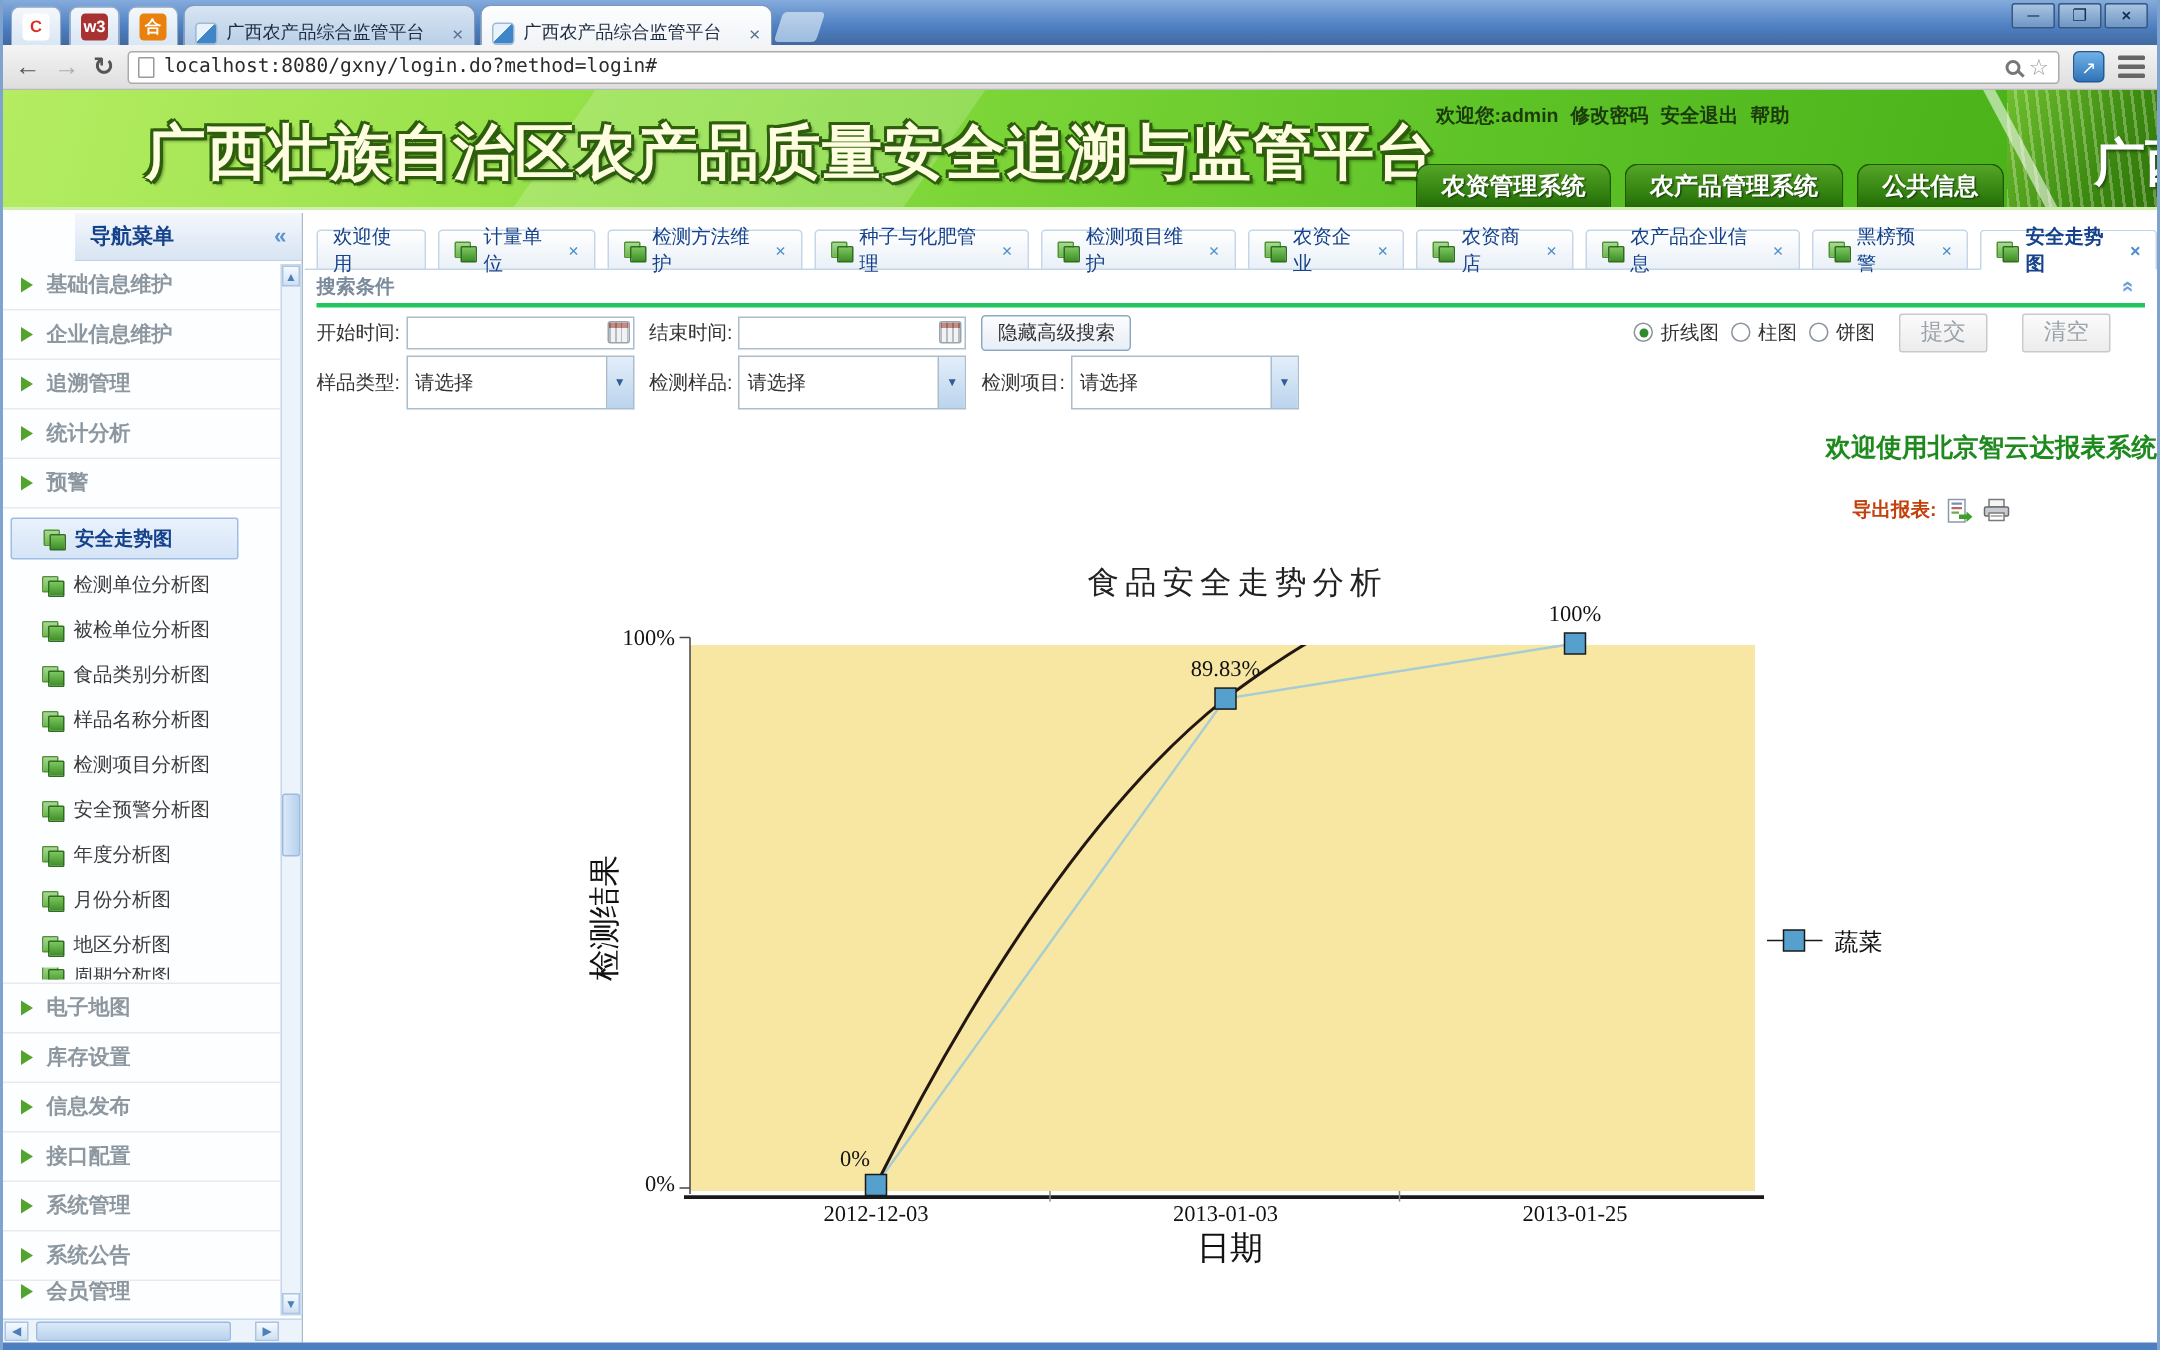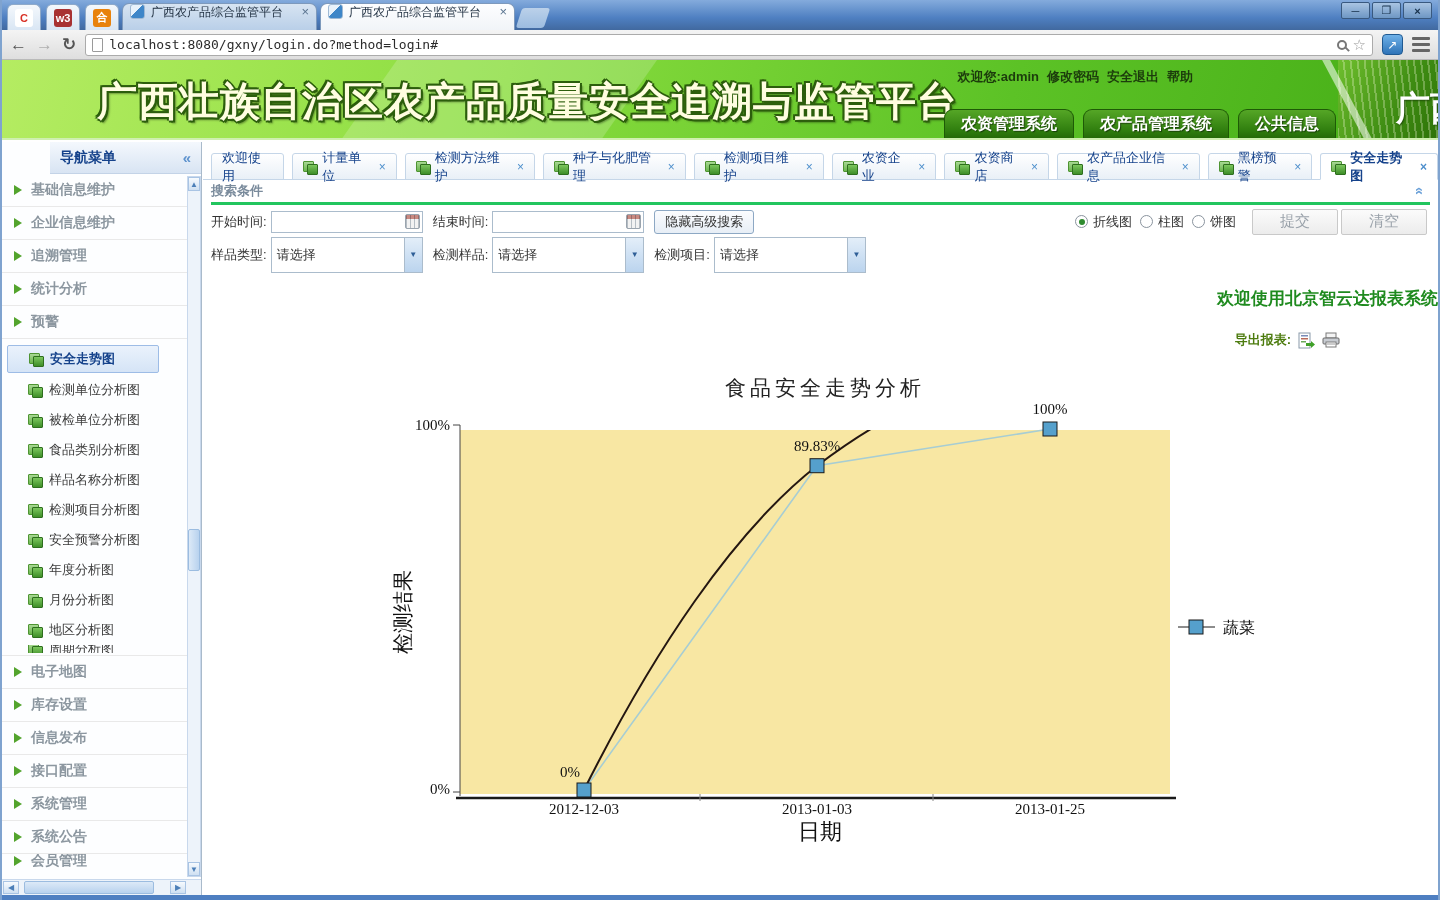--- a/index.html
+++ b/index.html
@@ -10,21 +10,21 @@
 
   
   .titlebar { position:relative; height:30px;
     background:linear-gradient(#84ABDC,#4E7FC1 60%,#41699F); display:flex; align-items:flex-end; }
   .pin-tab { width:34px; height:26px; margin-left:5px; border-radius:6px 6px 0 0;
     background:linear-gradient(#F4F8FC,#D9E6F4); border:1px solid #8FAAC9; border-bottom:none;
     display:flex; align-items:center; justify-content:center; }
   .pin-ico { width:18px; height:18px; border-radius:3px; color:#fff; font-size:11px; font-weight:bold;
     display:flex; align-items:center; justify-content:center; }
   .btab { height:27px; width:195px; margin-left:3px; border-radius:7px 7px 0 0;
-    border:1px solid #7D99BC; border-bottom:none; display:flex; align-items:flex-start; gap:6px;
+    border:1px solid #7D99BC; border-bottom:none; display:flex; align-items:flex-end; gap:6px;
     padding:0 7px; background:linear-gradient(#D7E4F2,#B9CFE8); font-size:12px; color:#1C2C3E; }
   .btab.on { background:linear-gradient(#FDFEFF,#F1F4F8); }
   .btab .fav { width:15px; height:15px; border-radius:3px; flex:0 0 15px;
     background:linear-gradient(135deg,#E8F2FB 45%,#3E86C8 46%); border:1px solid #9FB9D4; }
   .btab .t { flex:1; white-space:nowrap; overflow:hidden; }
   .btab .x { color:#5A7490; font-size:13px; cursor:default; }
   .newtab { width:28px; height:20px; margin-left:4px; margin-bottom:2px;
     background:linear-gradient(#BBD1EA,#9CBCE0); border-radius:3px; transform:skewX(-18deg); }
   .winctl { position:absolute; top:2px; right:6px; display:flex; gap:2px; }
   .winctl span { width:29px; height:17px; border:1px solid #39597F; border-radius:2px;
@@ -140,36 +140,36 @@
   .cal { width:15px; height:15px; border:1px solid #9AA4AE; border-radius:2px;
     background:linear-gradient(#C98A82 0 4px,#F2F2F2 4px),
       repeating-linear-gradient(90deg,#BFC7CE 0 1px,transparent 1px 4px); background-blend-mode:multiply; }
   .btn-adv { height:24px; padding:0 10px; border:1px solid #8DA8C4; border-radius:3px;
     background:linear-gradient(#FBFCFE,#E7EEF6); font-size:13px; color:#333; display:flex; align-items:center; }
   .radio-zone { display:flex; align-items:center; gap:6px; margin-left:auto; margin-right:8px; }
   .radio-opt { display:flex; align-items:center; gap:5px; margin-right:8px; }
   .rdo { width:13px; height:13px; border:1px solid #8A949E; border-radius:50%; background:#fff;
     display:flex; align-items:center; justify-content:center; }
   .rdo.on::after { content:""; width:6px; height:6px; border-radius:50%; background:#2E8B2E; }
-  .btn-gray { width:86px; height:26px; border:1px solid #C9C9C9; border-radius:2px;
+  .btn-gray { width:59px; height:26px; border:1px solid #C9C9C9; border-radius:2px;
     background:linear-gradient(#FBFBFB,#ECECEC); color:#9AA2AA; font-size:15px;
-    display:flex; align-items:center; justify-content:center; margin-right:3px; }
+    display:flex; align-items:center; justify-content:center; margin-right:23px; }
   .sel { width:152px; height:36px; border:1px solid #ABBCCC; background:#fff; display:flex;
     align-items:center; margin-right:10px; }
   .sel .val { flex:1; padding-left:5px; font-size:13px; color:#333; }
   .sel .arr { width:18px; height:100%; background:linear-gradient(#E3EEF9,#BBD4EE);
     border-left:1px solid #ABBCCC; color:#2E5E96; font-size:8px; display:flex; align-items:center;
     justify-content:center; }
 
   
   .report { position:relative; height:620px; }
   .rep-title { margin-top:16px; text-align:right; font-size:17px; font-weight:bold; color:#1E8A1E;
     font-family:"Liberation Serif","DejaVu Serif",serif; }
   .export-row { position:absolute; top:44px; right:98px; display:flex; align-items:center; gap:7px;
-    font-size:13px; font-weight:bold; color:#4d7c0f; }
+    font-size:13px; font-weight:bold; color:#c2410c; }
   .export-row svg { display:block; }
   #chart-holder { position:absolute; left:0; top:0; width:1240px; height:620px; }
 </style>
 </head>
 <body>
 
 <div class="window">
 
   <div class="titlebar">
     <span style="display:flex;">

